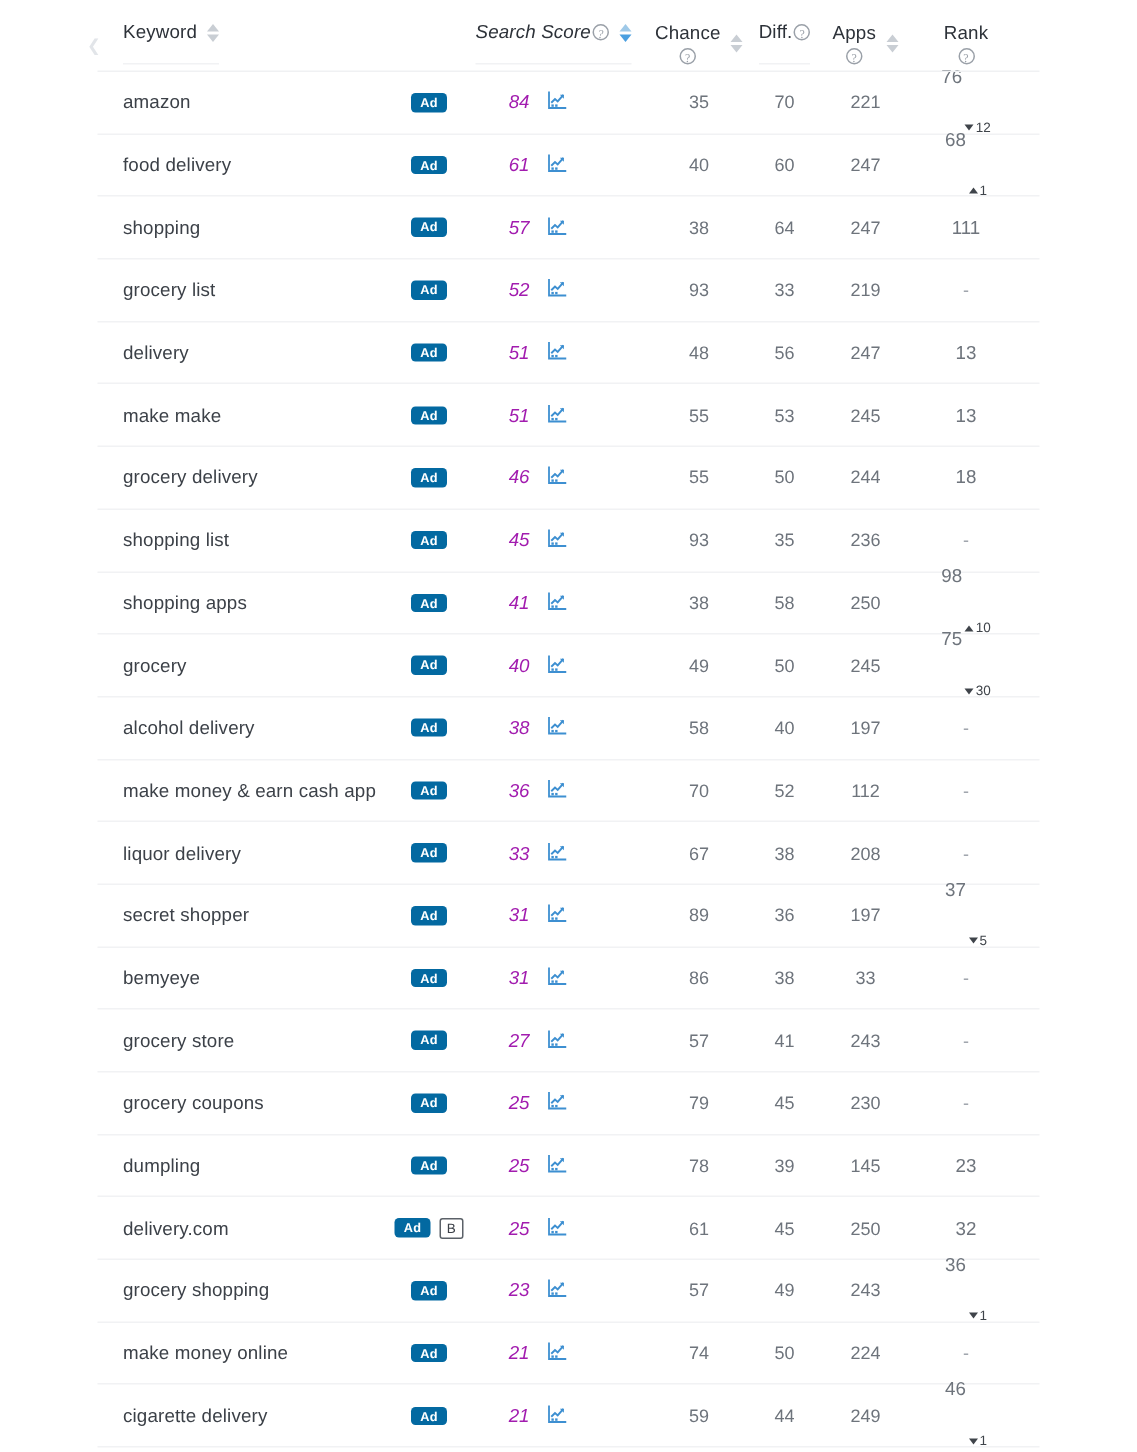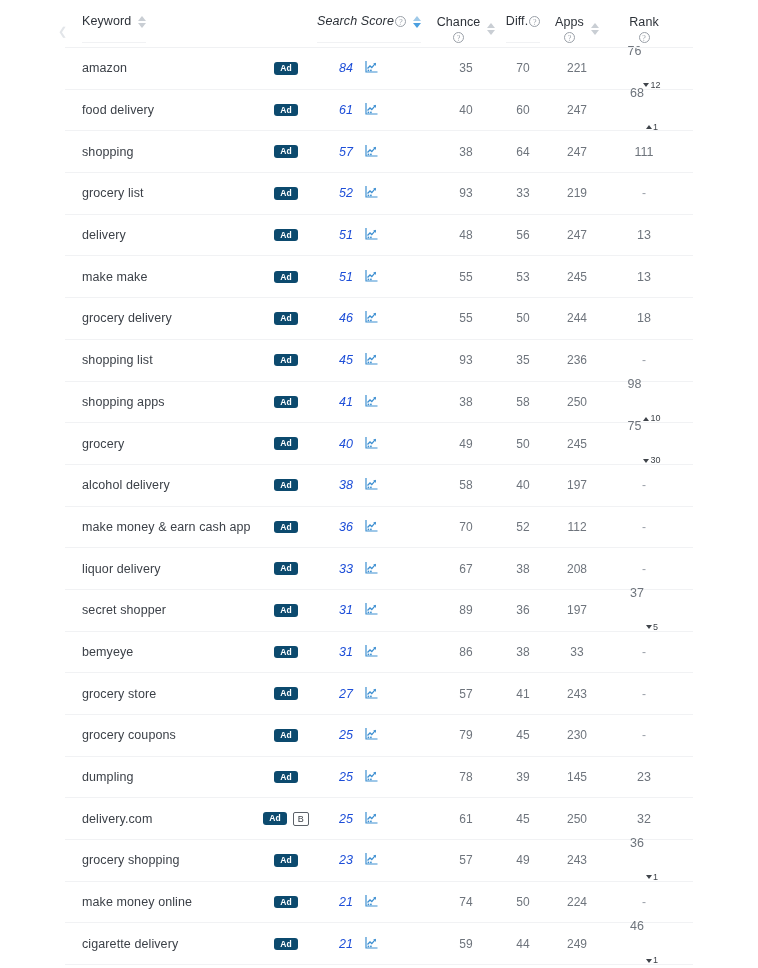--- a/index.html
+++ b/index.html
@@ -138,21 +138,21 @@
     justify-content: flex-start;
     padding-left: 17px;
     color: #3c4148;
     font-size: 12.5px;
     letter-spacing: .1px;
   }
 
   .cell.ad { gap: 6px; }
 
   .badge-ad {
-    background: #0c4a6e;
+    background: #0369a1;
     color: #ffffff;
     font-size: 8.5px;
     font-weight: bold;
     border-radius: 3px;
     padding: 2px 6px 2px 6px;
     line-height: 1;
     letter-spacing: .2px;
   }
 
   .badge-b {
@@ -167,21 +167,21 @@
 
   .cell.score {
     justify-content: flex-start;
     padding-left: 0;
     gap: 12px;
   }
   .score-val {
     width: 36px;
     text-align: right;
     font-size: 12.5px;
-    color: #1d4ed8;
+    color: #a21caf;
   }
   .chart-ico { display: block; }
 
   .rank-wrap {
     display: inline-flex;
     align-items: flex-start;
     gap: 2px;
   }
   .rank-val { font-size: 12.5px; color: #6e747c; }
   .delta {

